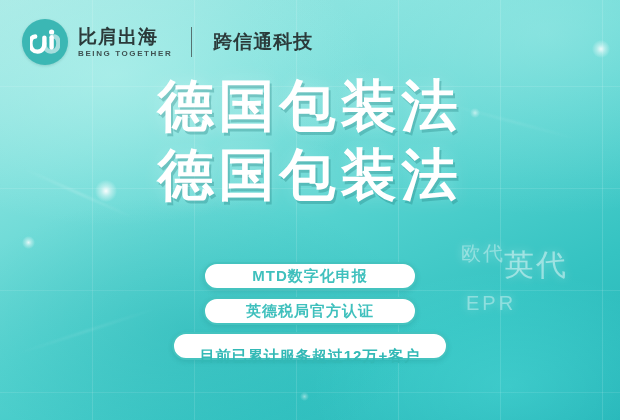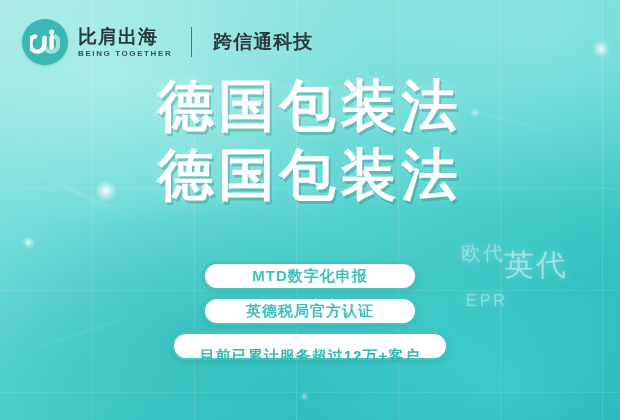--- a/index.html
+++ b/index.html
@@ -66,21 +66,21 @@
     position: absolute;
     color: rgba(255,255,255,0.38);
     font-weight: 400;
     letter-spacing: 2px;
     pointer-events: none;
     user-select: none;
     text-shadow: 0 0 10px rgba(255,255,255,0.35);
   }
   .g-oudai { left: 461px; top: 240px; font-size: 20px; }
   .g-yingdai { left: 504px; top: 245px; font-size: 30px; color: rgba(255,255,255,0.46); }
-  .g-epr { left: 466px; top: 292px; font-size: 16px; letter-spacing: 3px; }
+  .g-epr { left: 466px; top: 292px; font-size: 20px; letter-spacing: 3px; }
 
   
   .header {
     position: absolute;
     left: 0; top: 0;
     width: 620px;
     height: 84px;
     display: flex;
     align-items: center;
     padding: 0 22px;

